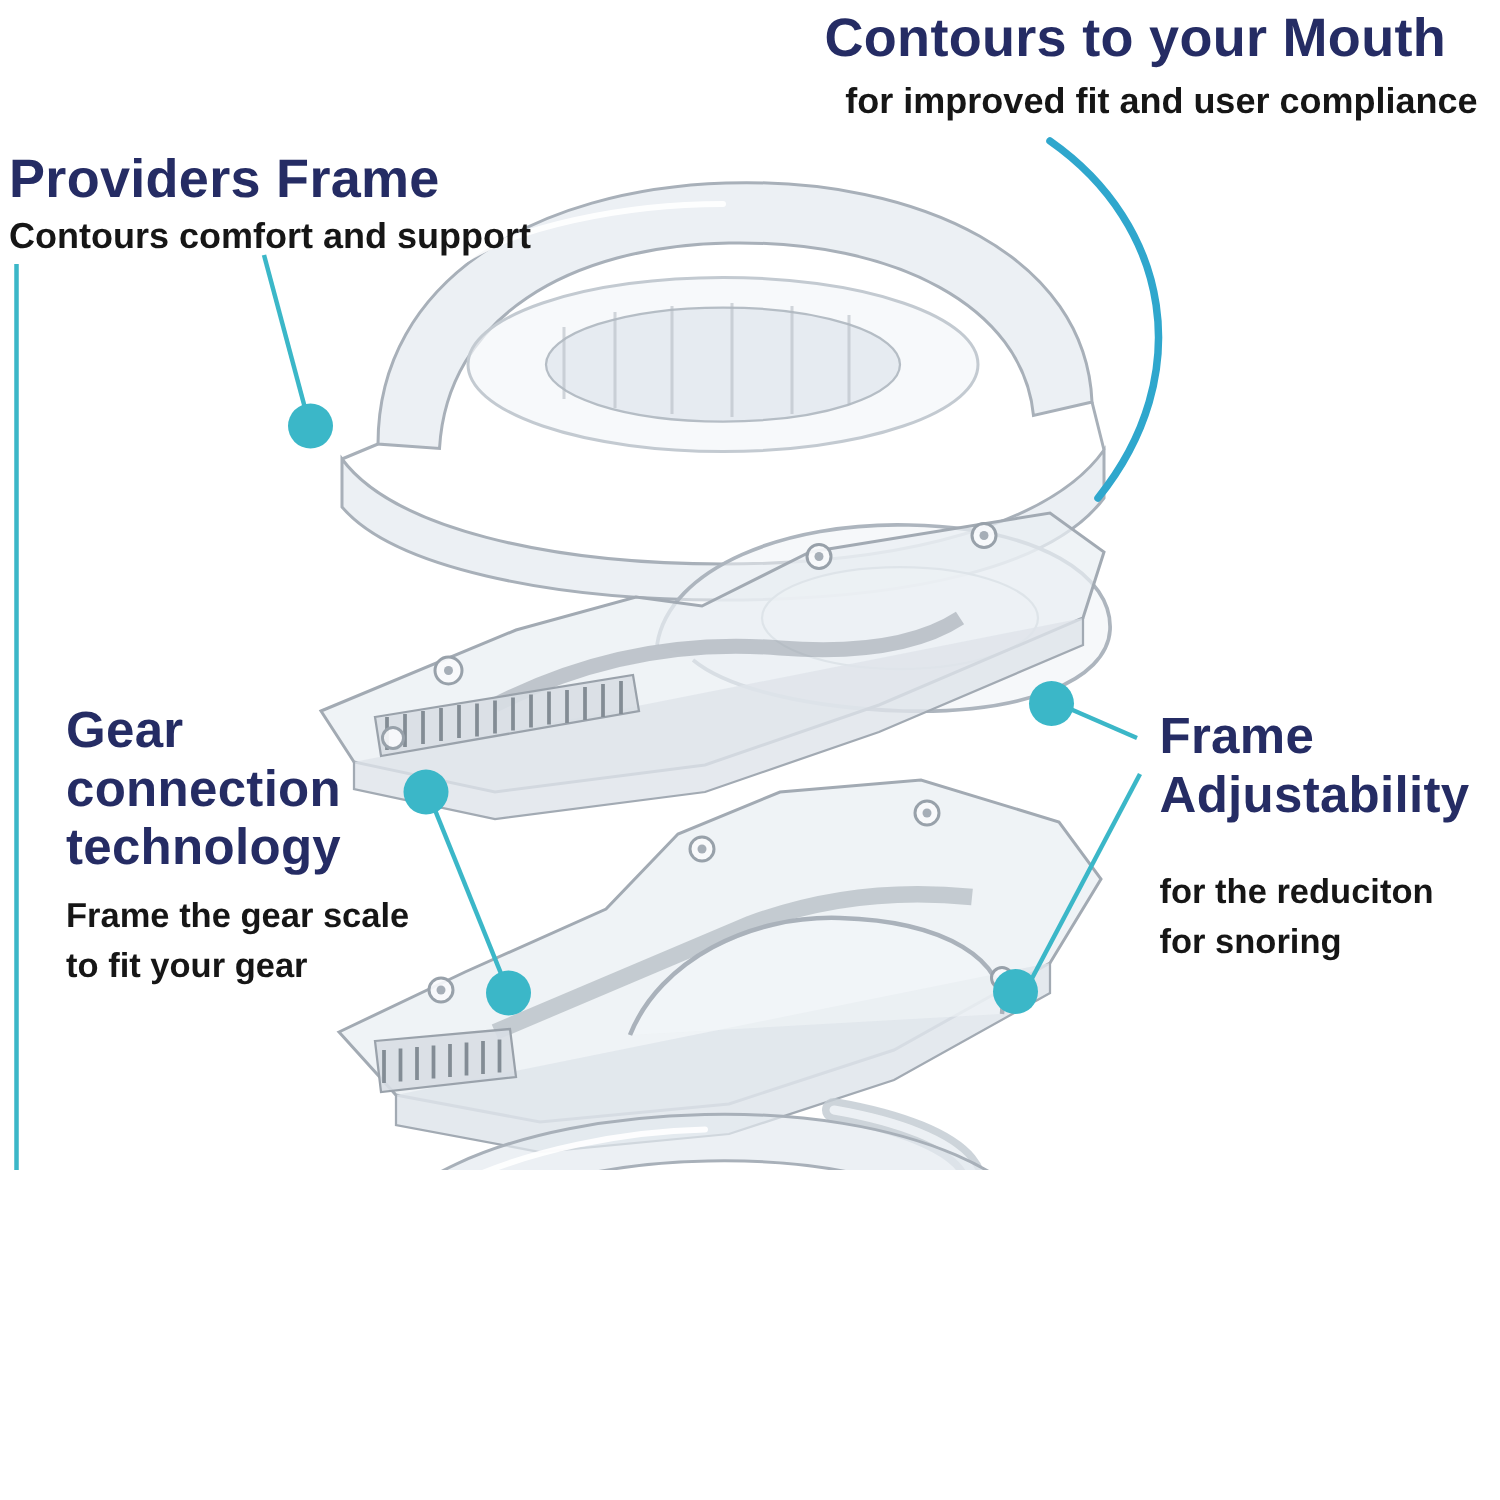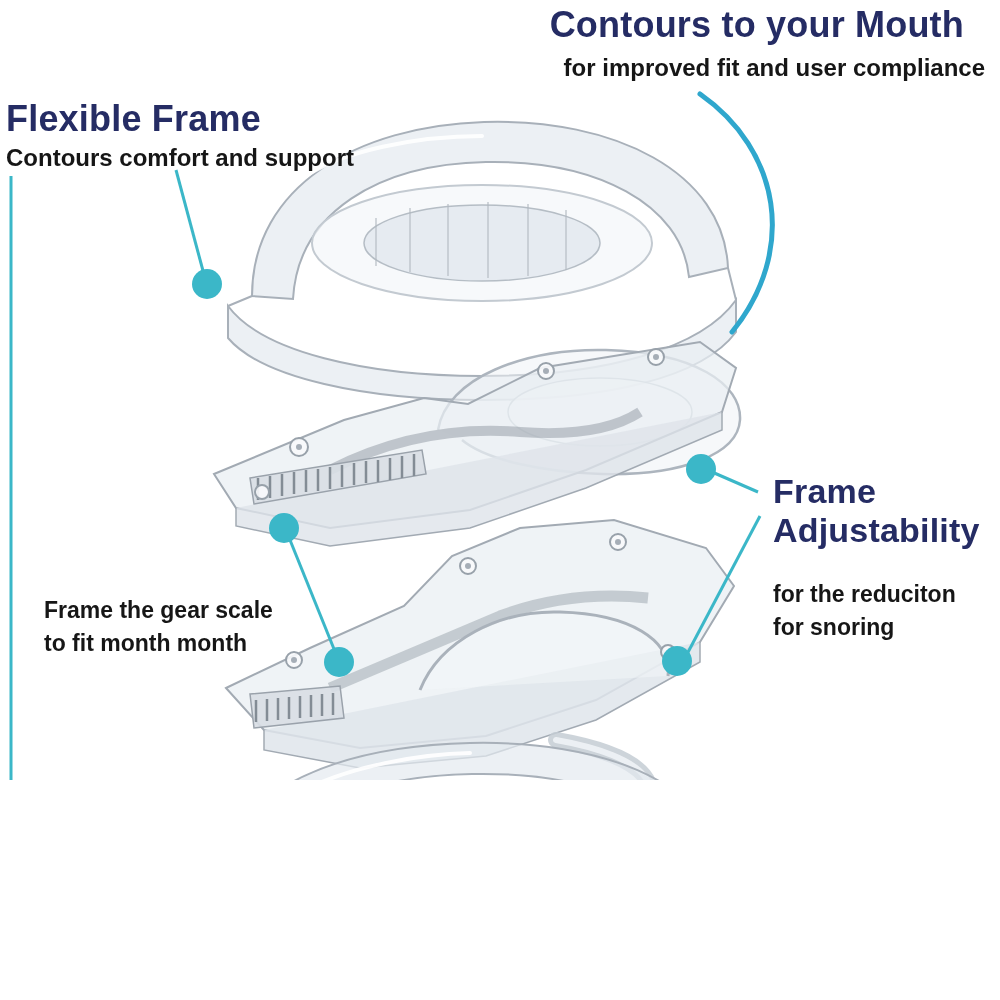--- a/index.html
+++ b/index.html
@@ -115,26 +115,31 @@
       <circle cx="339" cy="662" r="15"></circle>
       <circle cx="701" cy="469" r="15"></circle>
       <circle cx="677" cy="661" r="15"></circle>
       <circle cx="207" cy="893" r="15"></circle>
     </g>
   </svg>
 
   <div class="label h right contours-title">Contours to your Mouth</div>
   <div class="label s right contours-sub">for improved fit and user compliance</div>
 
-  <div class="label h flex-title">Flexible Frame</div>
+  <div class="label h flex-title">Providers Frame</div>
   <div class="label s flex-sub">Contours comfort and support</div>
 
+  <div class="label h gear-title">
+    <div>Gear</div>
+    <div>connection</div>
+    <div>technology</div>
+  </div>
   <div class="label s gear-sub">
     <div>Frame the gear scale</div>
-    <div>to fit month month</div>
+    <div>to fit your gear</div>
   </div>
 
   <div class="label h micro-title">
     <div>Frame</div>
     <div>Adjustability</div>
   </div>
   <div class="label s micro-sub">
     <div>for the reduciton</div>
     <div>for snoring</div>
   </div>

